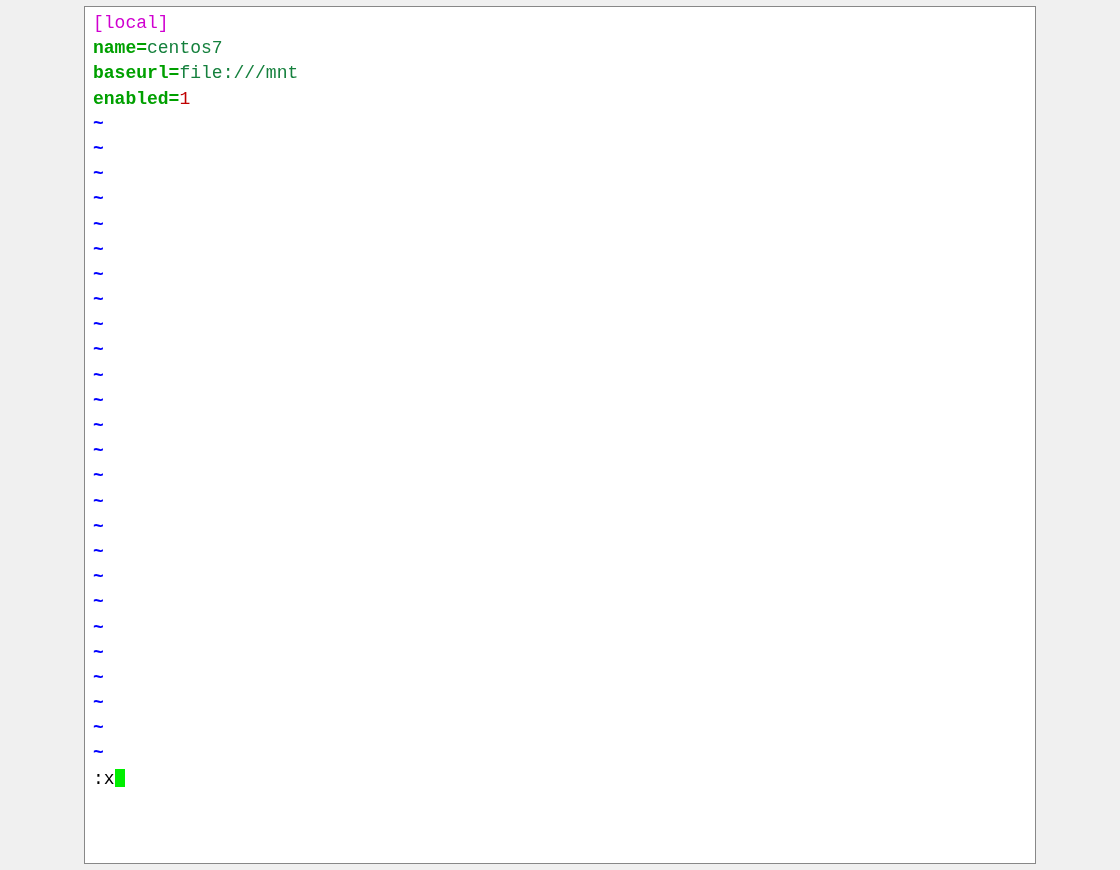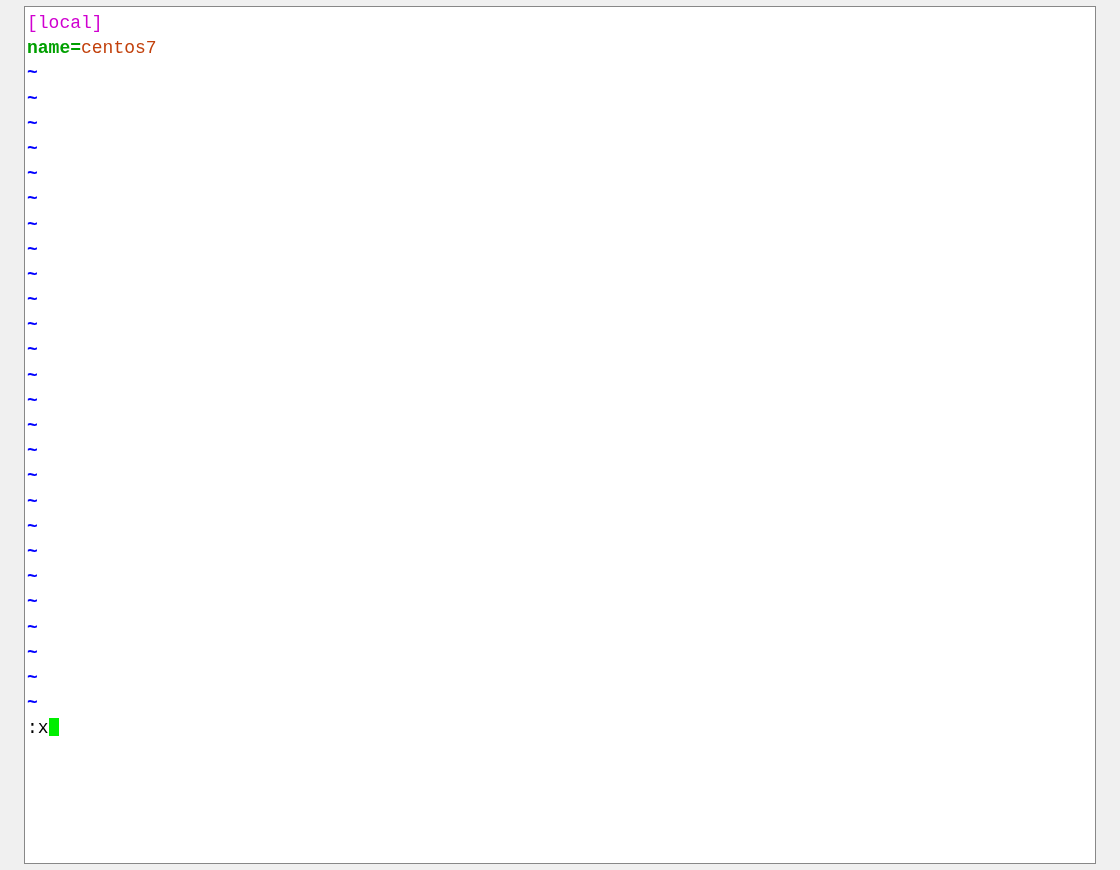--- a/index.html
+++ b/index.html
@@ -12,46 +12,46 @@
       height: 870px;
       background: #f0f0f0;
       font-family: "Courier New", monospace;
       font-size: 18px;
       line-height: 1.4;
       display: flex;
       align-items: center;
       justify-content: center;
     }
     .terminal {
-      width: 1072px;
+      width: 952px;
       height: 858px;
       background: #ffffff;
       border: 1px solid #888;
-      padding: 4px 2px;
+      padding: 4px 8px;
       position: relative;
       display: flex;
       flex-direction: column;
     }
     .content {
       flex: 1;
       overflow: hidden;
     }
     .line {
       white-space: pre;
       height: 25.2px;
     }
     .section-header {
       color: #d000d0;
     }
     .key {
       color: #00a000;
       font-weight: bold;
     }
     .value {
-      color: #c2410c;
+      color: #15803d;
     }
     .value-red {
       color: #c00000;
     }
     .tilde {
       color: #0000ff;
       font-weight: bold;
     }
     .command-line {
       color: #000000;
@@ -65,20 +65,22 @@
       margin-bottom: 2px;
     }
   </style>
 </head>
 <body>
 
 <div class="terminal">
   <div class="content">
     <div class="line"><span class="section-header">[local]</span></div>
     <div class="line"><span class="key">name=</span><span class="value">centos7</span></div>
+    <div class="line"><span class="key">baseurl=</span><span class="value">file:///mnt</span></div>
+    <div class="line"><span class="key">enabled=</span><span class="value-red">1</span></div>
     <div id="tilde-container">
         <div class="line"><span class="tilde">~</span></div>
         <div class="line"><span class="tilde">~</span></div>
         <div class="line"><span class="tilde">~</span></div>
         <div class="line"><span class="tilde">~</span></div>
         <div class="line"><span class="tilde">~</span></div>
         <div class="line"><span class="tilde">~</span></div>
         <div class="line"><span class="tilde">~</span></div>
         <div class="line"><span class="tilde">~</span></div>
         <div class="line"><span class="tilde">~</span></div>

